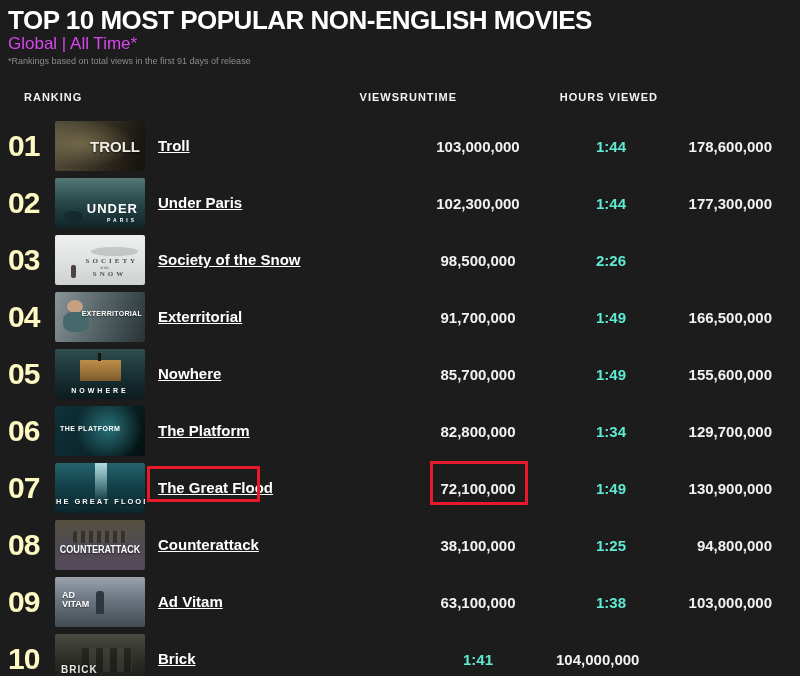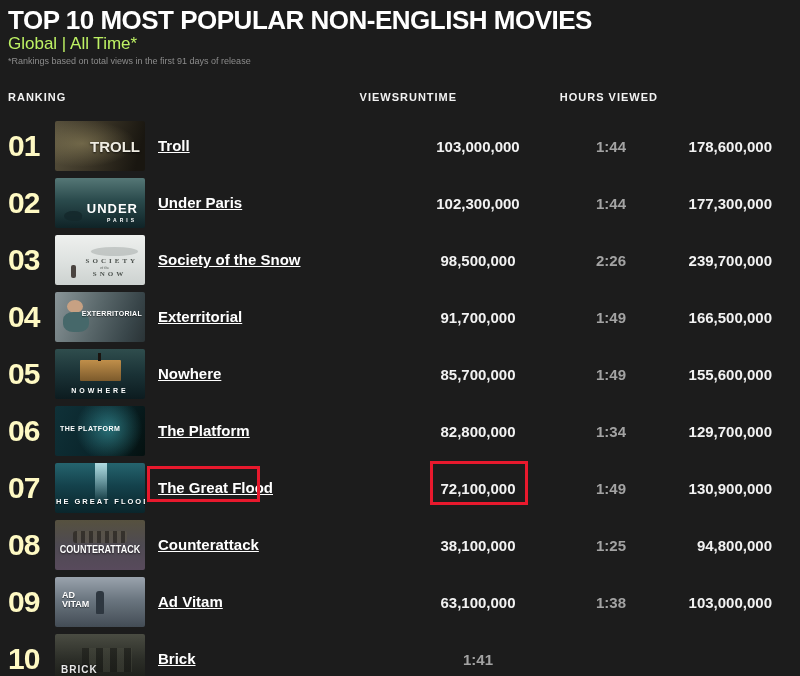--- a/index.html
+++ b/index.html
@@ -1,37 +1,37 @@
 <!DOCTYPE html>
 <html><head>
 <meta charset="utf-8">
 <style>
   html,body{margin:0;padding:0;background:#111;}
   .page{position:relative;width:800px;height:676px;overflow:hidden;background:#1c1c1c;
         font-family:"Liberation Sans",sans-serif;color:#fff;}
   
   .hdr{padding:8px 0 0 8px;}
   .title{margin:0;font-size:26px;line-height:24px;font-weight:800;letter-spacing:-0.5px;color:#fff;}
-  .subtitle{margin-top:3px;font-size:17px;line-height:17px;color:#bef264;}
+  .subtitle{margin-top:3px;font-size:17px;line-height:17px;color:#d946ef;}
   .footnote{margin-top:4px;font-size:9px;line-height:10px;color:#8c8c8c;}
   
   .grid-cols{display:grid;grid-template-columns:55px 103px 242px 156px 110px 134px;align-items:center;}
   .thead{margin-top:24px;height:13px;}
   .th{font-size:11px;font-weight:700;letter-spacing:1px;color:#f2f2f2;}
-  .th-ranking{grid-column:1 / 3;padding-left:8px;}
+  .th-ranking{grid-column:1 / 3;padding-left:24px;}
   .th-views{text-align:right;}
   .th-runtime{}
   .th-hours{text-align:right;padding-right:8px;}
   .rows{margin-top:18px;}
   .row{height:50px;margin-bottom:7px;}
   .rank{font-size:30px;font-weight:800;letter-spacing:-1px;padding-left:8px;color:#fef9c3;}
   .titlecell{padding-right:10px;}
   .title-link{color:#fff;font-size:15px;font-weight:700;text-decoration:underline;cursor:pointer;}
   .views{text-align:center;font-size:15px;font-weight:600;color:#f2f2f2;}
-  .runtime{text-align:center;font-size:15px;font-weight:600;color:#a3a3a3;}
+  .runtime{text-align:center;font-size:15px;font-weight:600;color:#5eead4;}
   .hours{text-align:right;padding-right:28px;font-size:15px;font-weight:600;color:#f2f2f2;}
   
   .thumb{position:relative;display:block;width:90px;height:50px;border-radius:2px;overflow:hidden;cursor:pointer;}
   .cap,.sub,.mid{position:absolute;color:#fff;font-weight:800;white-space:nowrap;z-index:2;}
   .t1{background:linear-gradient(105deg,#57503c 0%,#3a3426 45%,#191610 90%);}
   .t1::before{content:"";position:absolute;inset:0;background:radial-gradient(ellipse at 30% 45%,rgba(150,138,96,.55),rgba(0,0,0,0) 60%);}
   .t1 .cap{right:5px;top:50%;transform:translateY(-50%);font-size:15px;color:#efece2;text-shadow:0 1px 2px rgba(0,0,0,.7);}
   .t2{background:linear-gradient(180deg,#557776 0%,#2a4a4c 45%,#0f2327 100%);}
   .t2::before{content:"";position:absolute;left:10%;bottom:14%;width:18px;height:10px;background:#14282b;border-radius:60% 50% 40% 60%;opacity:.85;}
   .t2 .cap{right:7px;bottom:12px;font-size:13px;letter-spacing:1px;}
@@ -122,21 +122,20 @@
       <div>
           <a class="thumb t3">
             <span class="cap">SOCIETY</span>
             <span class="mid">of the</span>
             <span class="sub">SNOW</span>
           </a>
         </div>
       <div class="titlecell"><a class="title-link">Society of the Snow</a></div>
       <div class="views">98,500,000</div>
       <div class="runtime">2:26</div>
-      <div class="hours">239,700,000</div>
     </div>
 
     <div class="row grid-cols">
       <div class="rank">04</div>
       <div>
           <a class="thumb t4">
             <span class="cap">EXTERRITORIAL</span>
           </a>
         </div>
       <div class="titlecell"><a class="title-link">Exterritorial</a></div>
@@ -212,20 +211,21 @@
 
     <div class="row grid-cols">
       <div class="rank">10</div>
       <div>
           <a class="thumb t10">
             <span class="cap">BRICK</span>
           </a>
         </div>
       <div class="titlecell"><a class="title-link">Brick</a></div>
       <div class="runtime">1:41</div>
+      <div class="hours">104,000,000</div>
     </div>
 
   </div>
 
   <div class="hl hl-title"></div>
   <div class="hl hl-views"></div>
 
 </div>
 
 </body></html>

